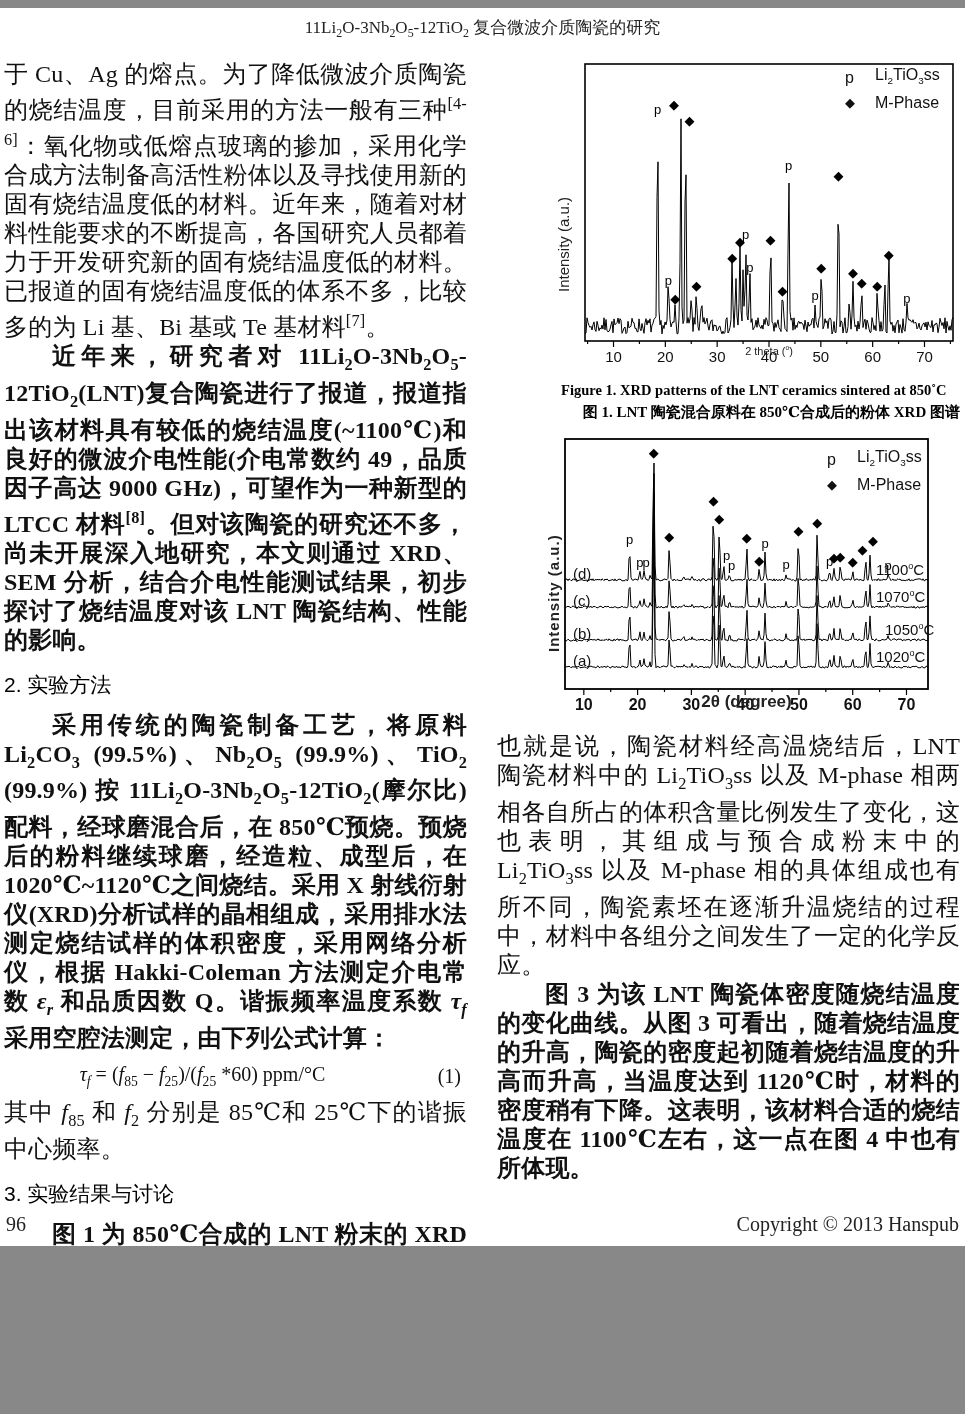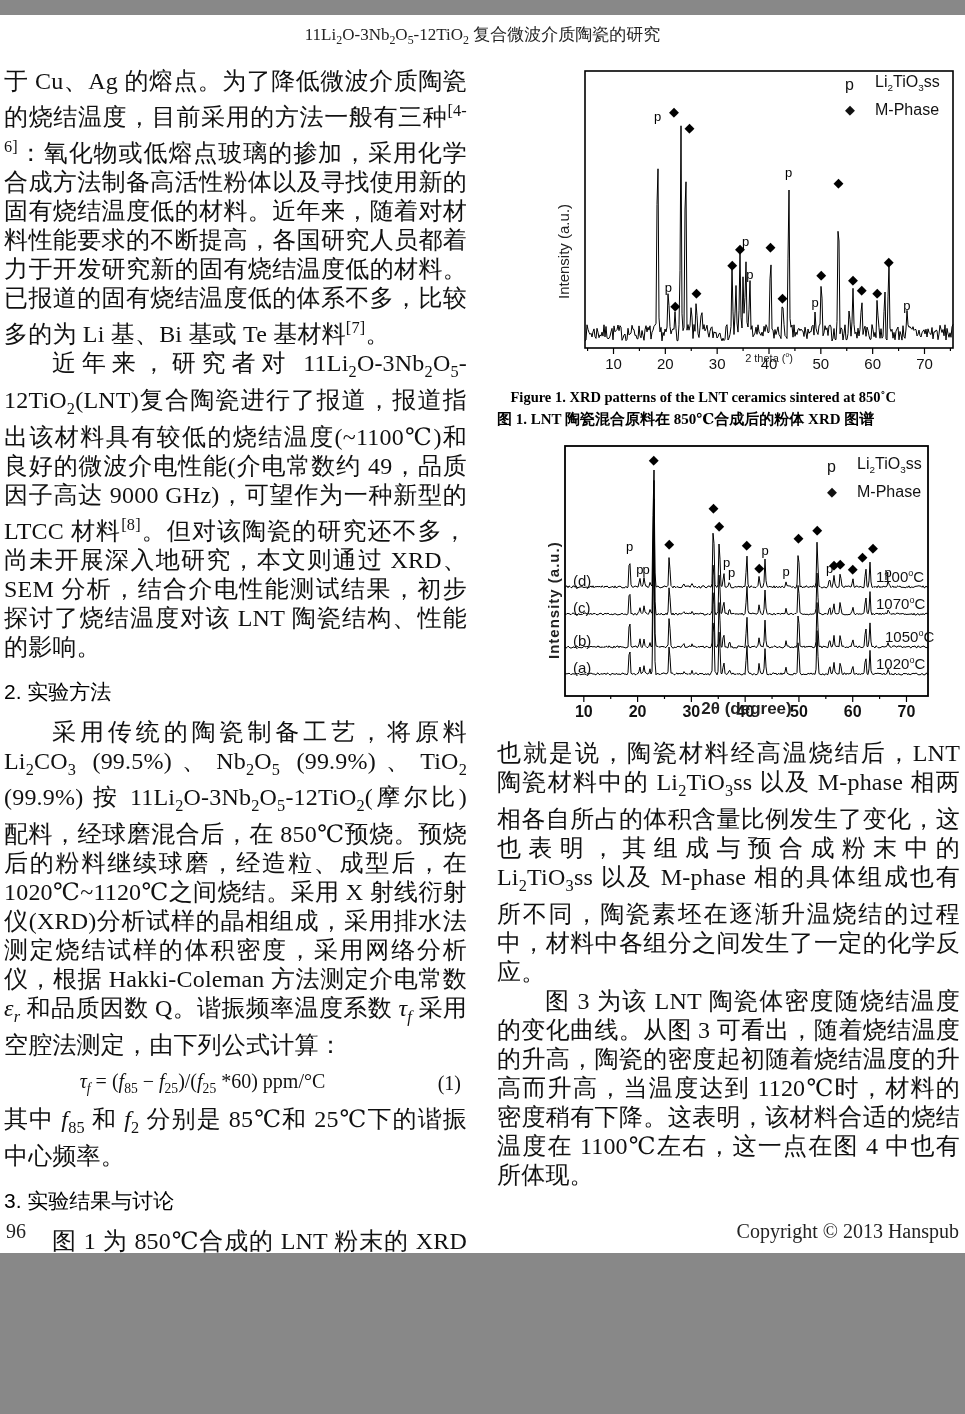--- a/index.html
+++ b/index.html
@@ -1,25 +1,25 @@
 <!DOCTYPE html>
 <html><head>
 <meta charset="utf-8">
 <style>
   html,body{margin:0;padding:0;background:#888;}
-  .page{position:relative;width:965px;height:1238px;background:#fff;margin:15px auto;
+  .page{position:relative;width:965px;height:1238px;background:#fff;margin:8px auto;
         font-family:"Liberation Serif","DejaVu Serif",serif;color:#111;overflow:hidden;}
   .header{position:absolute;top:8px;left:0;right:0;text-align:center;font-size:17px;color:#222;}
   .header sub{font-size:70%;}
   .columns{position:absolute;top:52px;left:4px;right:4px;display:flex;gap:30px;}
   .col{width:463px;}
   .body-p{font-size:24px;line-height:29px;text-align:justify;margin:0;letter-spacing:0.2px;}
   .body-p sup{font-size:68%;}
   .body-p sub,.formula sub{font-size:68%;}
-  .indent{text-indent:2em;}
+  .indent{text-indent:2em;font-weight:bold;}
   h2.section{font-family:"Liberation Sans","DejaVu Sans",sans-serif;font-size:21px;font-weight:normal;
              margin:16px 0 12px 0;color:#000;}
   .formula-row{display:flex;align-items:center;font-size:20px;margin:10px 0 8px 0;}
   .formula{flex:1;text-align:center;}
   .formula-no{width:60px;text-align:right;padding-right:6px;}
   
   .figwrap{position:relative;}
   .fig1wrap{margin-left:44px;width:424px;height:312px;}
   .fig2wrap{margin-left:38px;margin-top:10px;width:400px;height:284px;}
   .ylabel{position:absolute;transform:rotate(-90deg);transform-origin:left top;
@@ -28,21 +28,21 @@
   .xlabel{text-align:center;font-family:"Liberation Sans","DejaVu Sans",sans-serif;
           font-size:11px;margin-top:-4px;color:#222;}
   .xlabel.bold{font-weight:bold;font-size:17px;}
   .xlabel sup{font-size:60%;}
   .legend{position:absolute;font-family:"Liberation Sans","DejaVu Sans",sans-serif;
           font-size:16px;color:#111;line-height:22px;}
   .legend-row{display:flex;align-items:center;}
   .lg-marker{display:inline-block;width:30px;text-align:left;}
   .lg-marker.diamond{font-size:13px;}
   .legend sub{font-size:62%;}
-  .caption{text-align:left;font-weight:bold;margin:8px auto 2px auto;color:#000;}
+  .caption{text-align:right;font-weight:bold;margin:8px auto 2px auto;color:#000;}
   .caption .en{font-size:14.5px;line-height:21px;display:block;max-width:436px;margin:0 auto;}
   .caption .zh{font-size:15px;line-height:23px;display:block;}
   .tracelabel{position:absolute;font-family:"Liberation Sans","DejaVu Sans",sans-serif;
               font-size:15px;color:#111;white-space:nowrap;}
   .tracelabel sup{font-size:60%;}
   .rc-text{margin-top:14px;}
   .footer{position:absolute;bottom:10px;left:6px;right:6px;display:flex;
           justify-content:space-between;font-size:20px;color:#222;}
 </style>
 </head>

